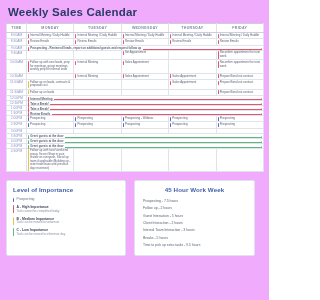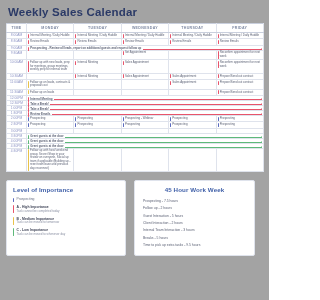--- a/index.html
+++ b/index.html
@@ -2,21 +2,21 @@
 <html><head>
 <meta charset="utf-8">
 <style>
   * { box-sizing: border-box; margin: 0; padding: 0; }
   html, body {
     width: 269px; height: 300px;
     background: #ffffff;
     font-family: "Liberation Sans", sans-serif;
     overflow: hidden;
   }
-  #page { position: relative; width: 269px; height: 300px; background: #a3a3a3; padding: 0; }
+  #page { position: relative; width: 269px; height: 300px; background: #f0abfc; padding: 0; }
 
   
   .title {
     font-size: 11.5px;
     font-weight: bold;
     color: #2b3a67;
     letter-spacing: 0.2px;
     padding: 6px 0 4px 8px;
     line-height: 13px;
   }

